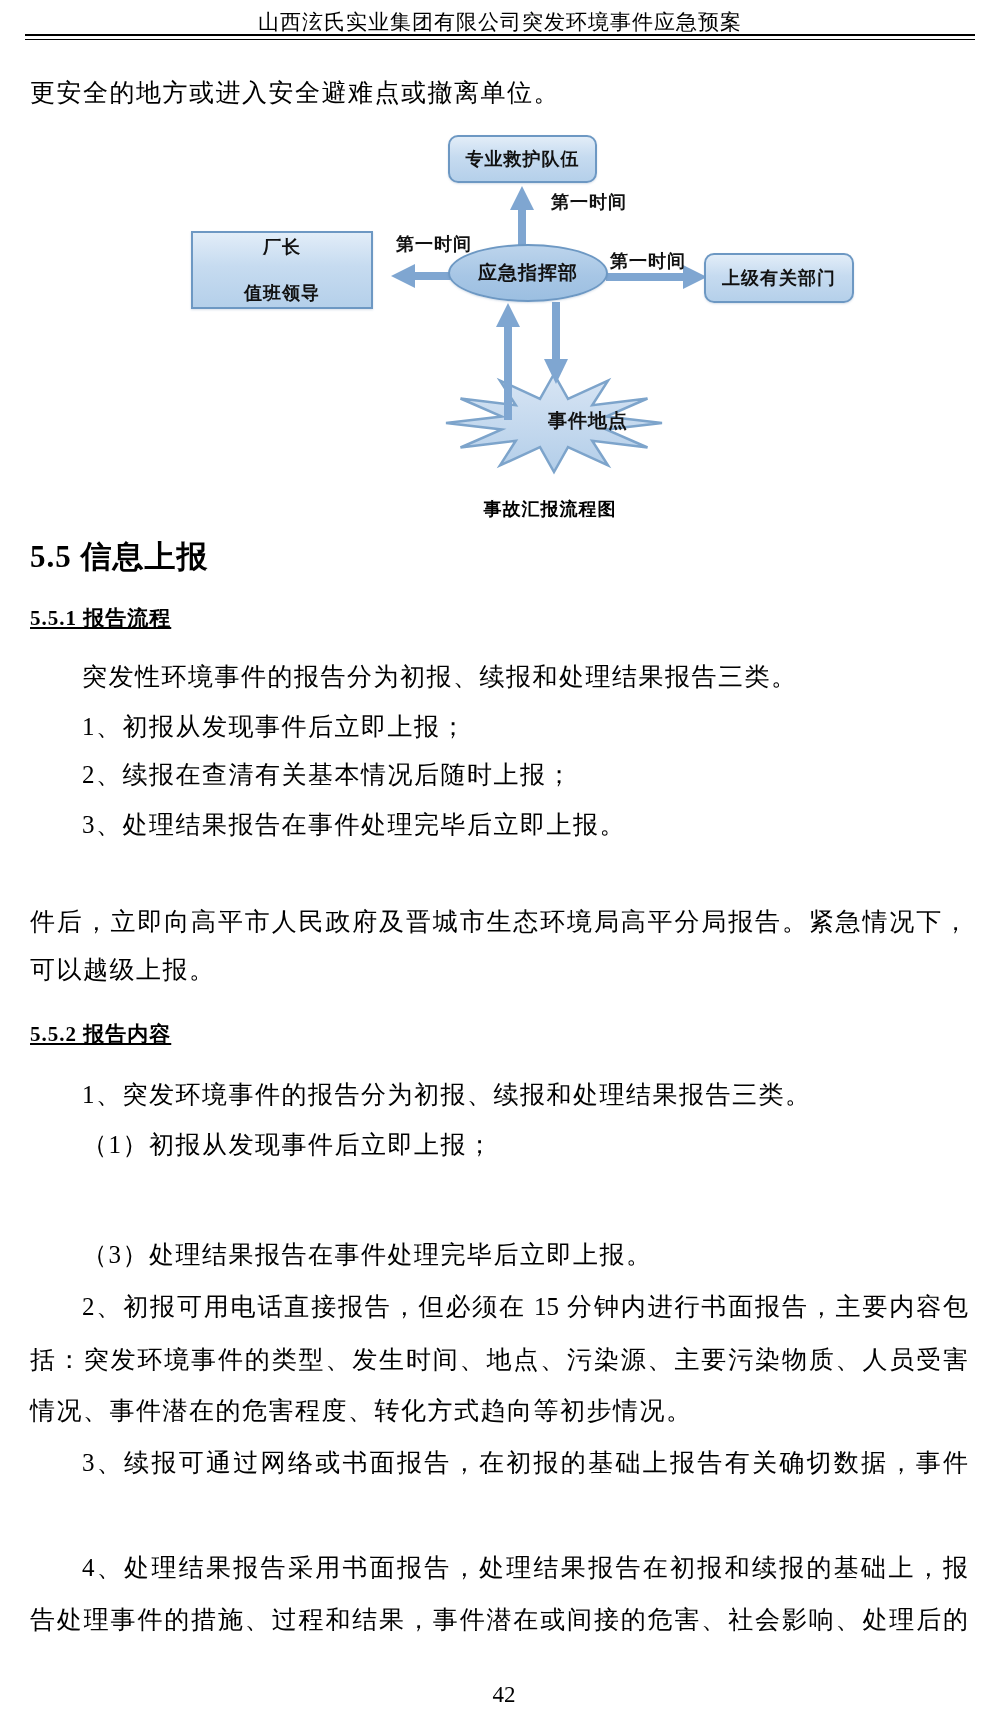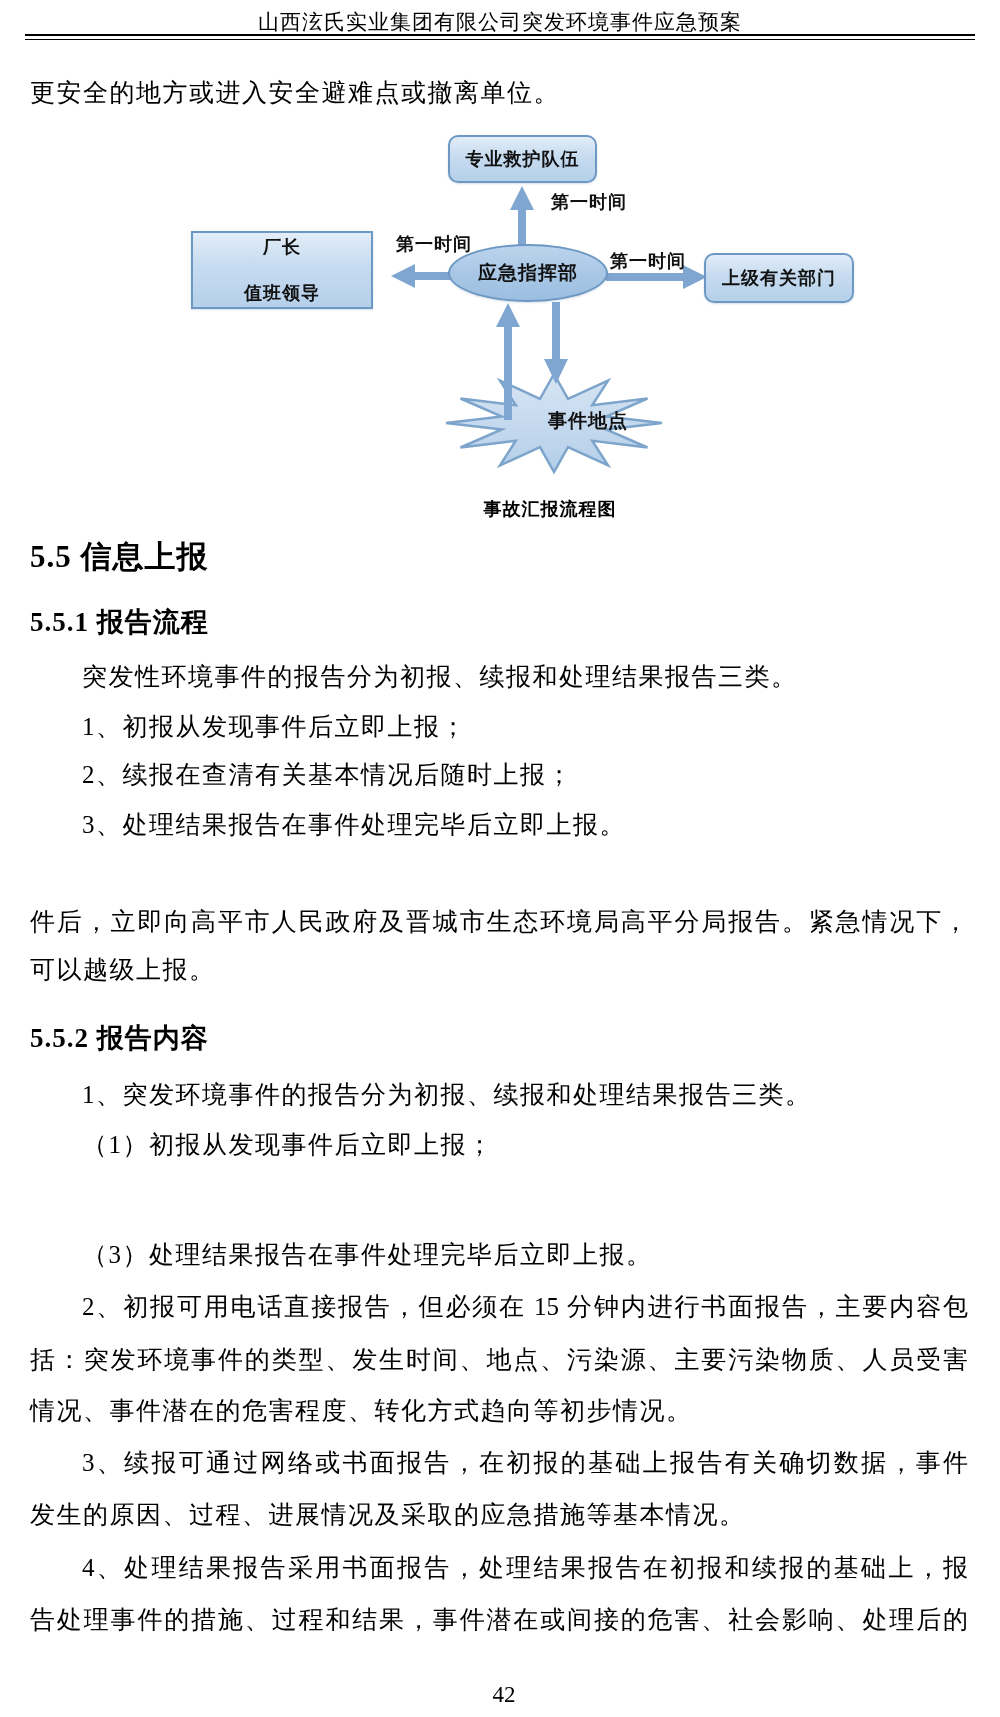--- a/index.html
+++ b/index.html
@@ -23,21 +23,21 @@
     white-space:nowrap; line-height:30px;
   }
   .indent { left:82px; }
   .fill {
     white-space:normal; letter-spacing:0; width:938px;
     text-align:justify; text-align-last:justify;
   }
   .indent.fill { width:886px; }
   .heading { position:absolute; left:30px; font-weight:bold; white-space:nowrap; }
   .h-l1 { font-size:31px; letter-spacing:1px; }
-  .h-l2 { font-size:27px; letter-spacing:1px; }
+  .h-l2 { font-size:21px; letter-spacing:1px;text-decoration:underline; }
   .page-number { position:absolute; left:0; right:0; top:1682px; text-align:center; font-size:23px;margin-left:8px; }
 
   
   .fc-svg { position:absolute; left:0; top:0; width:1000px; height:560px; pointer-events:none; }
   .fc-node {
     position:absolute; box-sizing:border-box;
     border:2px solid #6d98c3;
     background:linear-gradient(180deg,#e2edf8 0%,#c6dbf0 45%,#b5d0ea 100%);
     display:flex; align-items:center; justify-content:center; flex-direction:column;
     font-family:"Liberation Sans","DejaVu Sans",sans-serif;
@@ -152,19 +152,18 @@
 
   <div class="heading h-l2" style="top:1020px">5.5.2 报告内容</div>
 
   <div class="bodyline indent" style="top:1080px">1、突发环境事件的报告分为初报、续报和处理结果报告三类。</div>
   <div class="bodyline indent" style="top:1130px">（1）初报从发现事件后立即上报；</div>
   <div class="bodyline indent" style="top:1240px">（3）处理结果报告在事件处理完毕后立即上报。</div>
   <div class="bodyline indent fill" style="top:1292px">2、初报可用电话直接报告，但必须在 15 分钟内进行书面报告，主要内容包</div>
   <div class="bodyline fill" style="top:1345px">括：突发环境事件的类型、发生时间、地点、污染源、主要污染物质、人员受害</div>
   <div class="bodyline" style="top:1396px">情况、事件潜在的危害程度、转化方式趋向等初步情况。</div>
   <div class="bodyline indent fill" style="top:1448px">3、续报可通过网络或书面报告，在初报的基础上报告有关确切数据，事件</div>
-  <div class="bodyline" style="top:1500px">发生的原因、过程、进展情况及采取的应急措施等基本情况。</div>
   <div class="bodyline indent fill" style="top:1553px">4、处理结果报告采用书面报告，处理结果报告在初报和续报的基础上，报</div>
   <div class="bodyline fill" style="top:1605px">告处理事件的措施、过程和结果，事件潜在或间接的危害、社会影响、处理后的</div>
 
   <div class="page-number">42</div>
 
 </div>
 
 </body></html>

